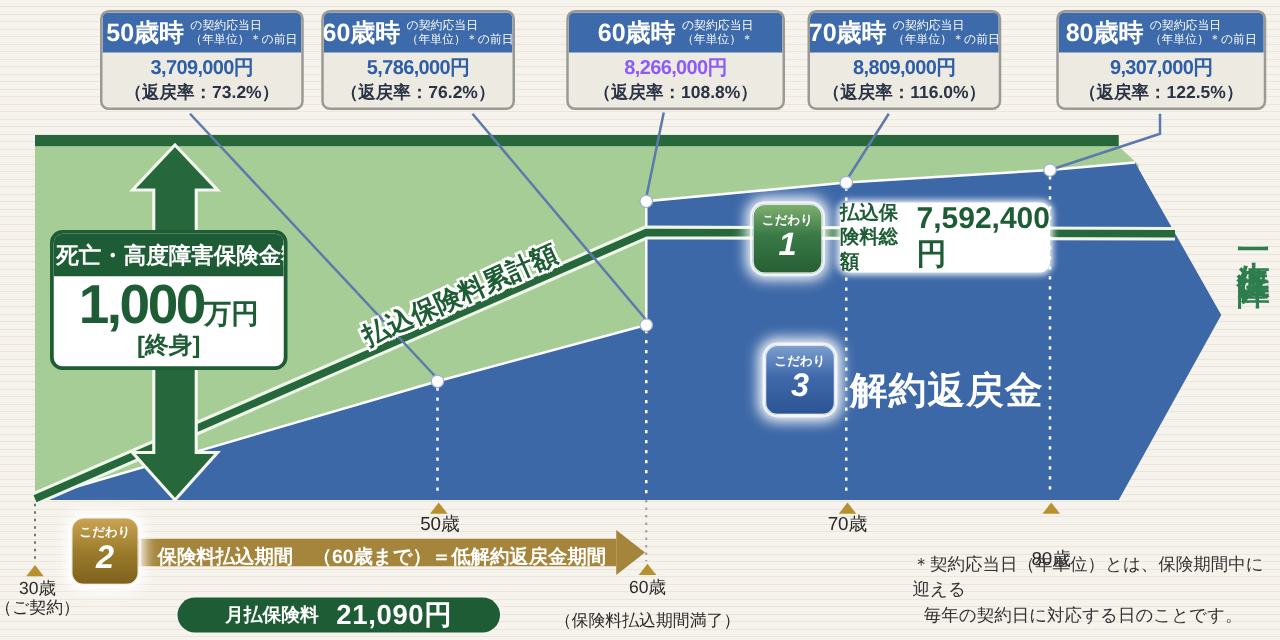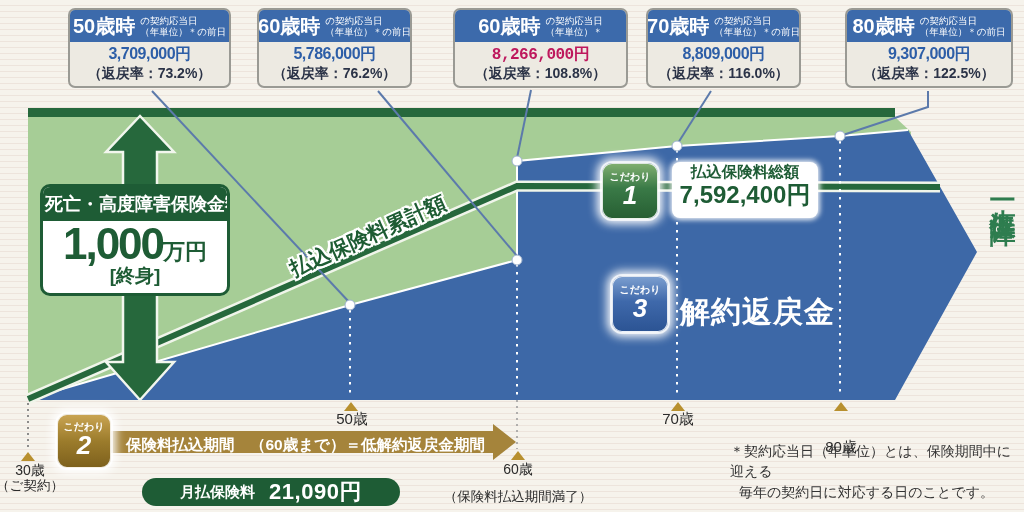--- a/index.html
+++ b/index.html
@@ -10,21 +10,21 @@
 
   
   .callout{position:absolute;top:8px;height:80px;border:2px solid #9a9a94;border-radius:7px;
            overflow:hidden;background:#edeae2;box-sizing:border-box;}
   .callout .hd{background:#3c6aab;height:32px;display:flex;align-items:center;justify-content:center;gap:5px;}
   .callout .age{color:#fff;font-size:20px;font-weight:bold;white-space:nowrap;}
   .callout .note{color:#fff;font-size:9.5px;line-height:1.18;text-align:left;white-space:nowrap;}
   .callout .bd{text-align:center;padding-top:2px;}
   .callout .amt{font-size:16px;font-weight:bold;letter-spacing:-0.5px;}
   .callout .rate{font-size:14px;font-weight:600;color:#2b3347;}
-  #co1{left:68px;width:163px;} #co2{left:257px;width:155px;} #co3{left:453px;width:175px;}
+  #co1{left:80px;width:163px;} #co2{left:257px;width:155px;} #co3{left:453px;width:175px;}
   #co4{left:646px;width:155px;} #co5{left:845px;width:168px;}
 
   
   .db-box{position:absolute;left:40px;top:184px;width:190px;border:3px solid #1e5c35;border-radius:10px;
           overflow:hidden;background:#fff;box-sizing:border-box;}
   .db-hd{background:#1e5c35;color:#fff;font-size:18px;font-weight:bold;text-align:center;padding:5px 2px;white-space:nowrap;}
   .db-bd{text-align:center;color:#1e5c35;padding:0 2px 4px 2px;}
   .db-amt{font-size:44px;font-weight:bold;letter-spacing:-2px;line-height:1.05;}
   .db-unit{font-size:22px;font-weight:bold;letter-spacing:0;}
   .db-term{font-size:19px;font-weight:bold;margin-top:-4px;}
@@ -39,22 +39,22 @@
          display:flex;flex-direction:column;align-items:center;justify-content:center;
          border:1px solid rgba(255,255,255,.85);
          box-shadow:0 0 0 2px rgba(255,255,255,.7),0 0 10px 5px rgba(255,255,255,.95);}
   .badge .sm{color:#fff;font-size:10px;font-weight:bold;line-height:1;}
   .badge .num{color:#fff;font-size:26px;font-weight:bold;font-style:italic;line-height:1.05;}
   .badge.green{background:linear-gradient(180deg,#7fae6f 0%,#3a7a47 45%,#275f33 100%);}
   .badge.blue{background:linear-gradient(180deg,#7b9ecf 0%,#3f69ab 45%,#2c5494 100%);}
   .badge.gold{background:linear-gradient(180deg,#c9a452 0%,#9c7c2c 50%,#7e611d 100%);}
   #k1{left:602px;top:163px;} #k3{left:612px;top:276px;} #k2{left:57px;top:414px;width:54px;height:54px;}
 
-  .k1-box{position:absolute;left:672px;top:162px;width:146px;height:56px;background:#fff;border-radius:8px;
-          display:flex;flex-direction:column;align-items:center;justify-content:flex-start;
+  .k1-box{position:absolute;left:672px;top:162px;width:168px;height:56px;background:#fff;border-radius:8px;
+          display:flex;flex-direction:row;align-items:center;justify-content:flex-end;
           box-shadow:0 0 5px 2px rgba(255,255,255,.9);}
   .k1-title{font-size:15.5px;font-weight:bold;color:#1e5c35;line-height:1.25;}
   .k1-amt{font-size:24px;font-weight:bold;color:#1e5c35;line-height:1.2;}
 
   .k3-label{position:absolute;left:680px;top:292px;font-size:30px;font-weight:bold;color:#fff;letter-spacing:1px;white-space:nowrap;}
 
   
   .band-text{position:absolute;left:126px;top:435px;font-size:15.5px;font-weight:bold;color:#fff;white-space:nowrap;}
 
   
@@ -147,21 +147,21 @@
       <div class="amt" style="color: rgb(45, 94, 167);">5,786,000円</div>
       <div class="rate">（返戻率：76.2%）</div>
     </div>
   </div>
   <div class="callout" id="co3">
     <div class="hd">
       <span class="age">60歳時</span>
       <span class="note"><span>の契約応当日</span><br><span>（年単位）＊</span></span>
     </div>
     <div class="bd">
-      <div class="amt" style="color: #be185d; font-family: Liberation Mono, monospace;">8,266,000円</div>
+      <div class="amt" style="color: #8b5cf6;">8,266,000円</div>
       <div class="rate">（返戻率：108.8%）</div>
     </div>
   </div>
   <div class="callout" id="co4">
     <div class="hd">
       <span class="age">70歳時</span>
       <span class="note"><span>の契約応当日</span><br><span>（年単位）＊の前日</span></span>
     </div>
     <div class="bd">
       <div class="amt" style="color: rgb(45, 94, 167);">8,809,000円</div>

